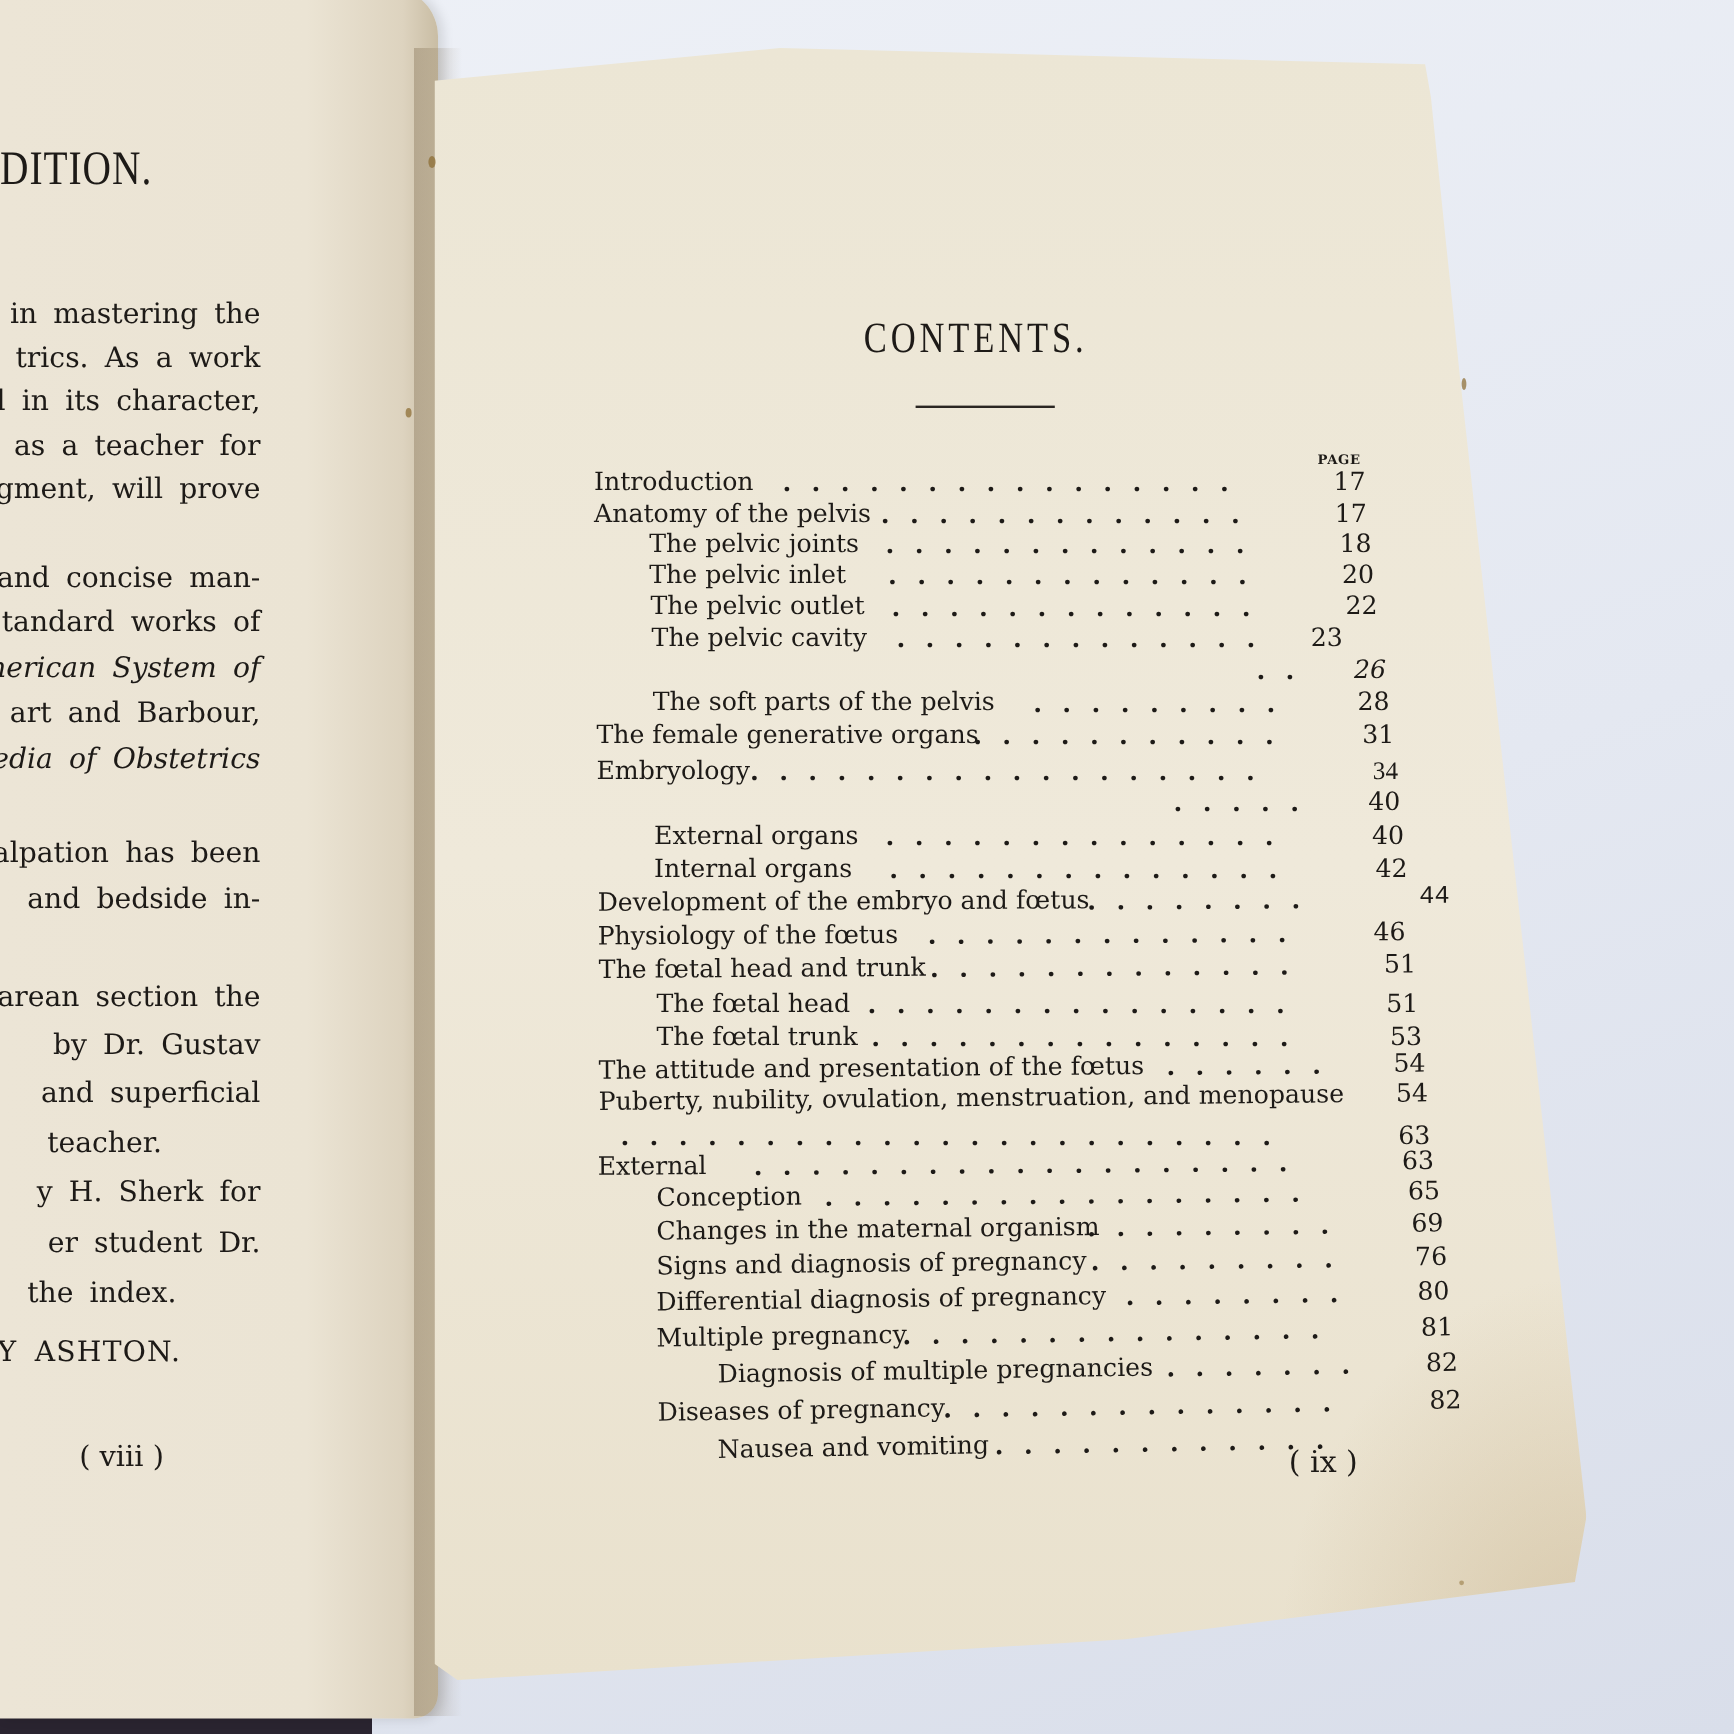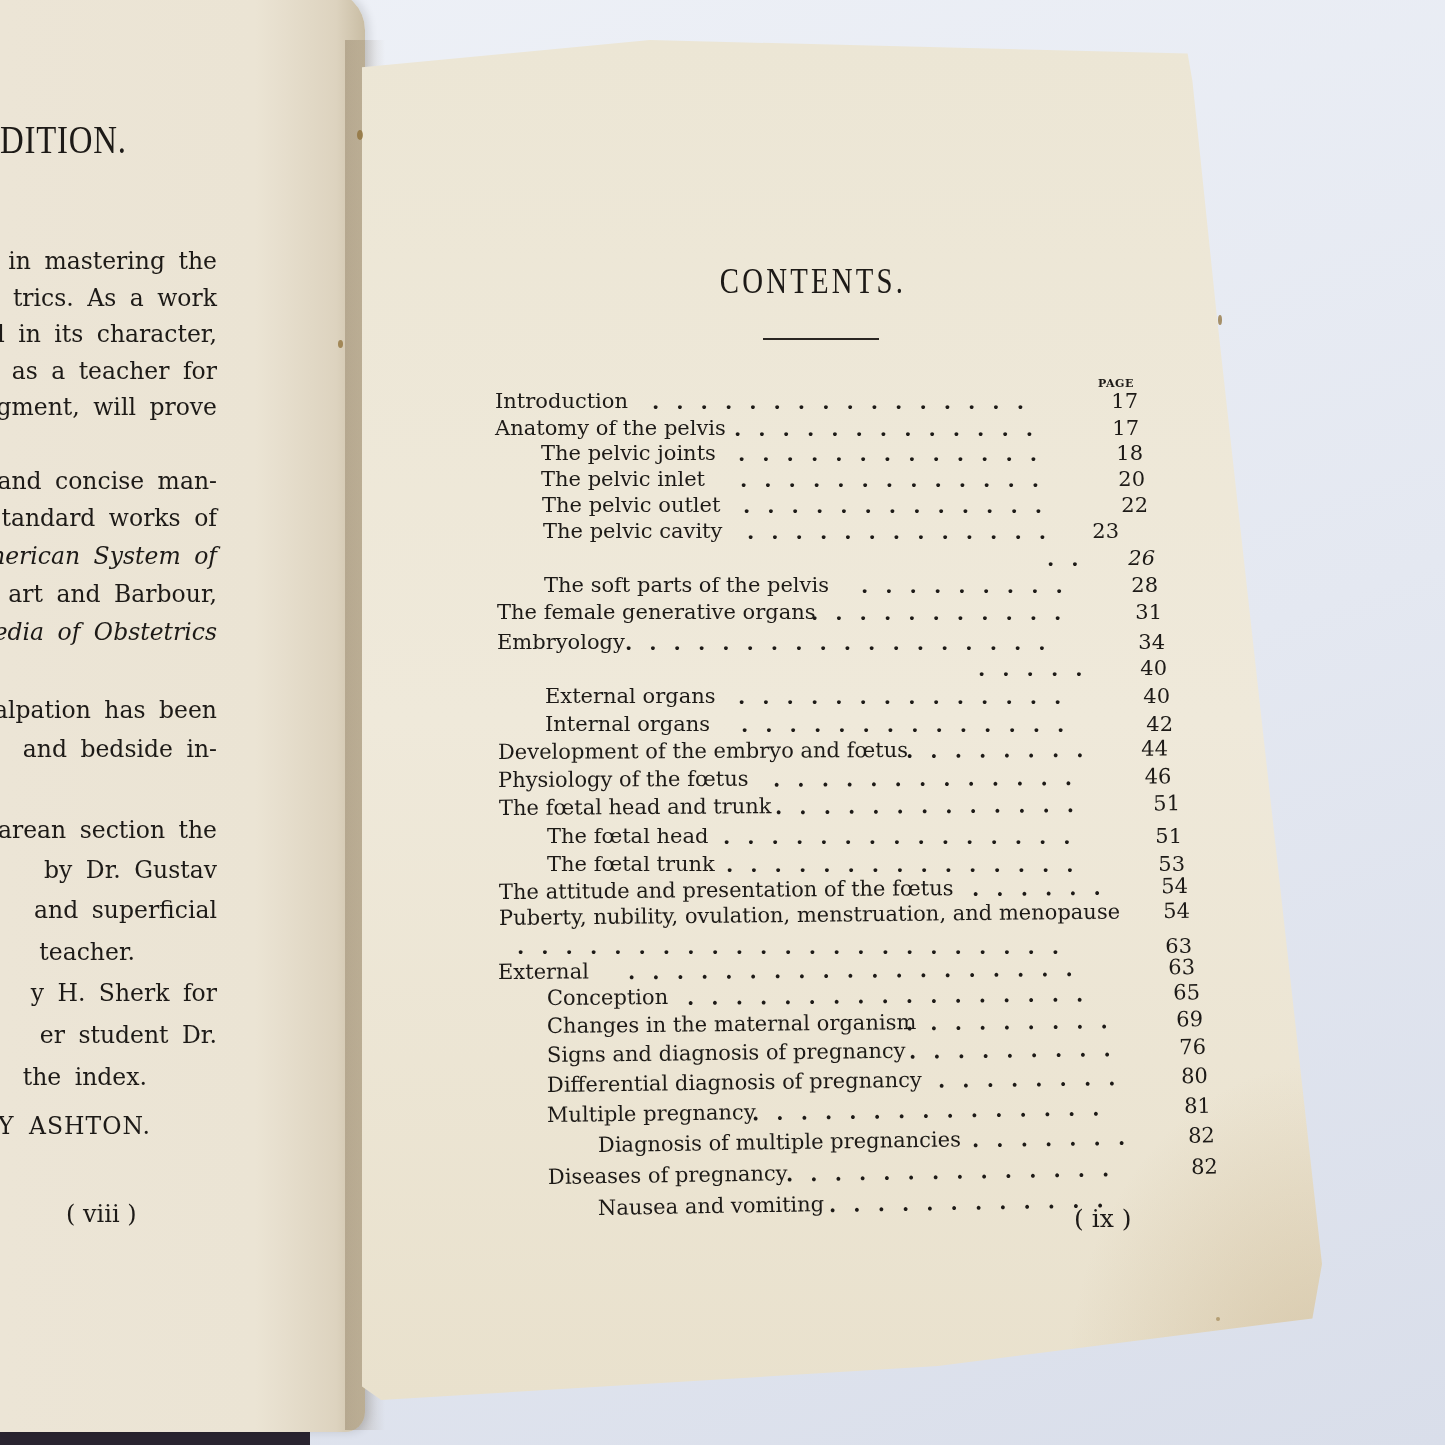--- a/index.html
+++ b/index.html
@@ -173,40 +173,40 @@
         <span class="page-num" style="left: 574px;">28</span>
       </div>
       <div class="toc-row" style="top: 600px; left: 497px; width: 665px; transform: rotate(0deg); transform-origin: left center;">
         <span class="label">The female generative organs</span>
         <span class="leader" style="left: 314px;">...........</span>
         <span class="page-num" style="left: 625px;">31</span>
       </div>
       <div class="toc-row" style="top: 630px; left: 497px; width: 668px; transform: rotate(0deg); transform-origin: left center;">
         <span class="label">Embryology</span>
         <span class="leader" style="left: 128px;">..................</span>
-        <span class="page-num" style="left: 628px;">34</span>
+        <span class="page-num" style="left: 628px; font-family: Liberation Serif, serif;">34</span>
       </div>
       <div class="toc-row" style="top: 656px; left: 497px; width: 670px; transform: rotate(0deg); transform-origin: left center;">
         <span class="leader" style="left: 481px;">.....</span>
         <span class="page-num" style="left: 630px;">40</span>
       </div>
       <div class="toc-row" style="top: 684px; left: 545px; width: 625px; transform: rotate(0deg); transform-origin: left center;">
         <span class="label">External organs</span>
         <span class="leader" style="left: 193px;">..............</span>
         <span class="page-num" style="left: 585px;">40</span>
       </div>
       <div class="toc-row" style="top: 712px; left: 545px; width: 628px; transform: rotate(0deg); transform-origin: left center;">
         <span class="label">Internal organs</span>
         <span class="leader" style="left: 196px;">..............</span>
         <span class="page-num" style="left: 588px;">42</span>
       </div>
       <div class="toc-row" style="top: 740px; left: 498px; width: 678px; transform: rotate(-0.3deg); transform-origin: left center;">
         <span class="label">Development of the embryo and fœtus</span>
         <span class="leader" style="left: 408px;">........</span>
-        <span class="page-num" style="left: 630px;">44</span>
+        <span class="page-num" style="left: 670px; font-family: Liberation Mono, monospace;">44</span>
       </div>
       <div class="toc-row" style="top: 768px; left: 498px; width: 680px; transform: rotate(-0.3deg); transform-origin: left center;">
         <span class="label">Physiology of the fœtus</span>
         <span class="leader" style="left: 275px;">.............</span>
         <span class="page-num" style="left: 640px; text-align: center;">46</span>
       </div>
       <div class="toc-row" style="top: 796px; left: 499px; width: 681px; transform: rotate(-0.4deg); transform-origin: left center;">
         <span class="label">The fœtal head and trunk</span>
         <span class="leader" style="left: 276px;">.............</span>
         <span class="page-num" style="left: 641px;">51</span>

